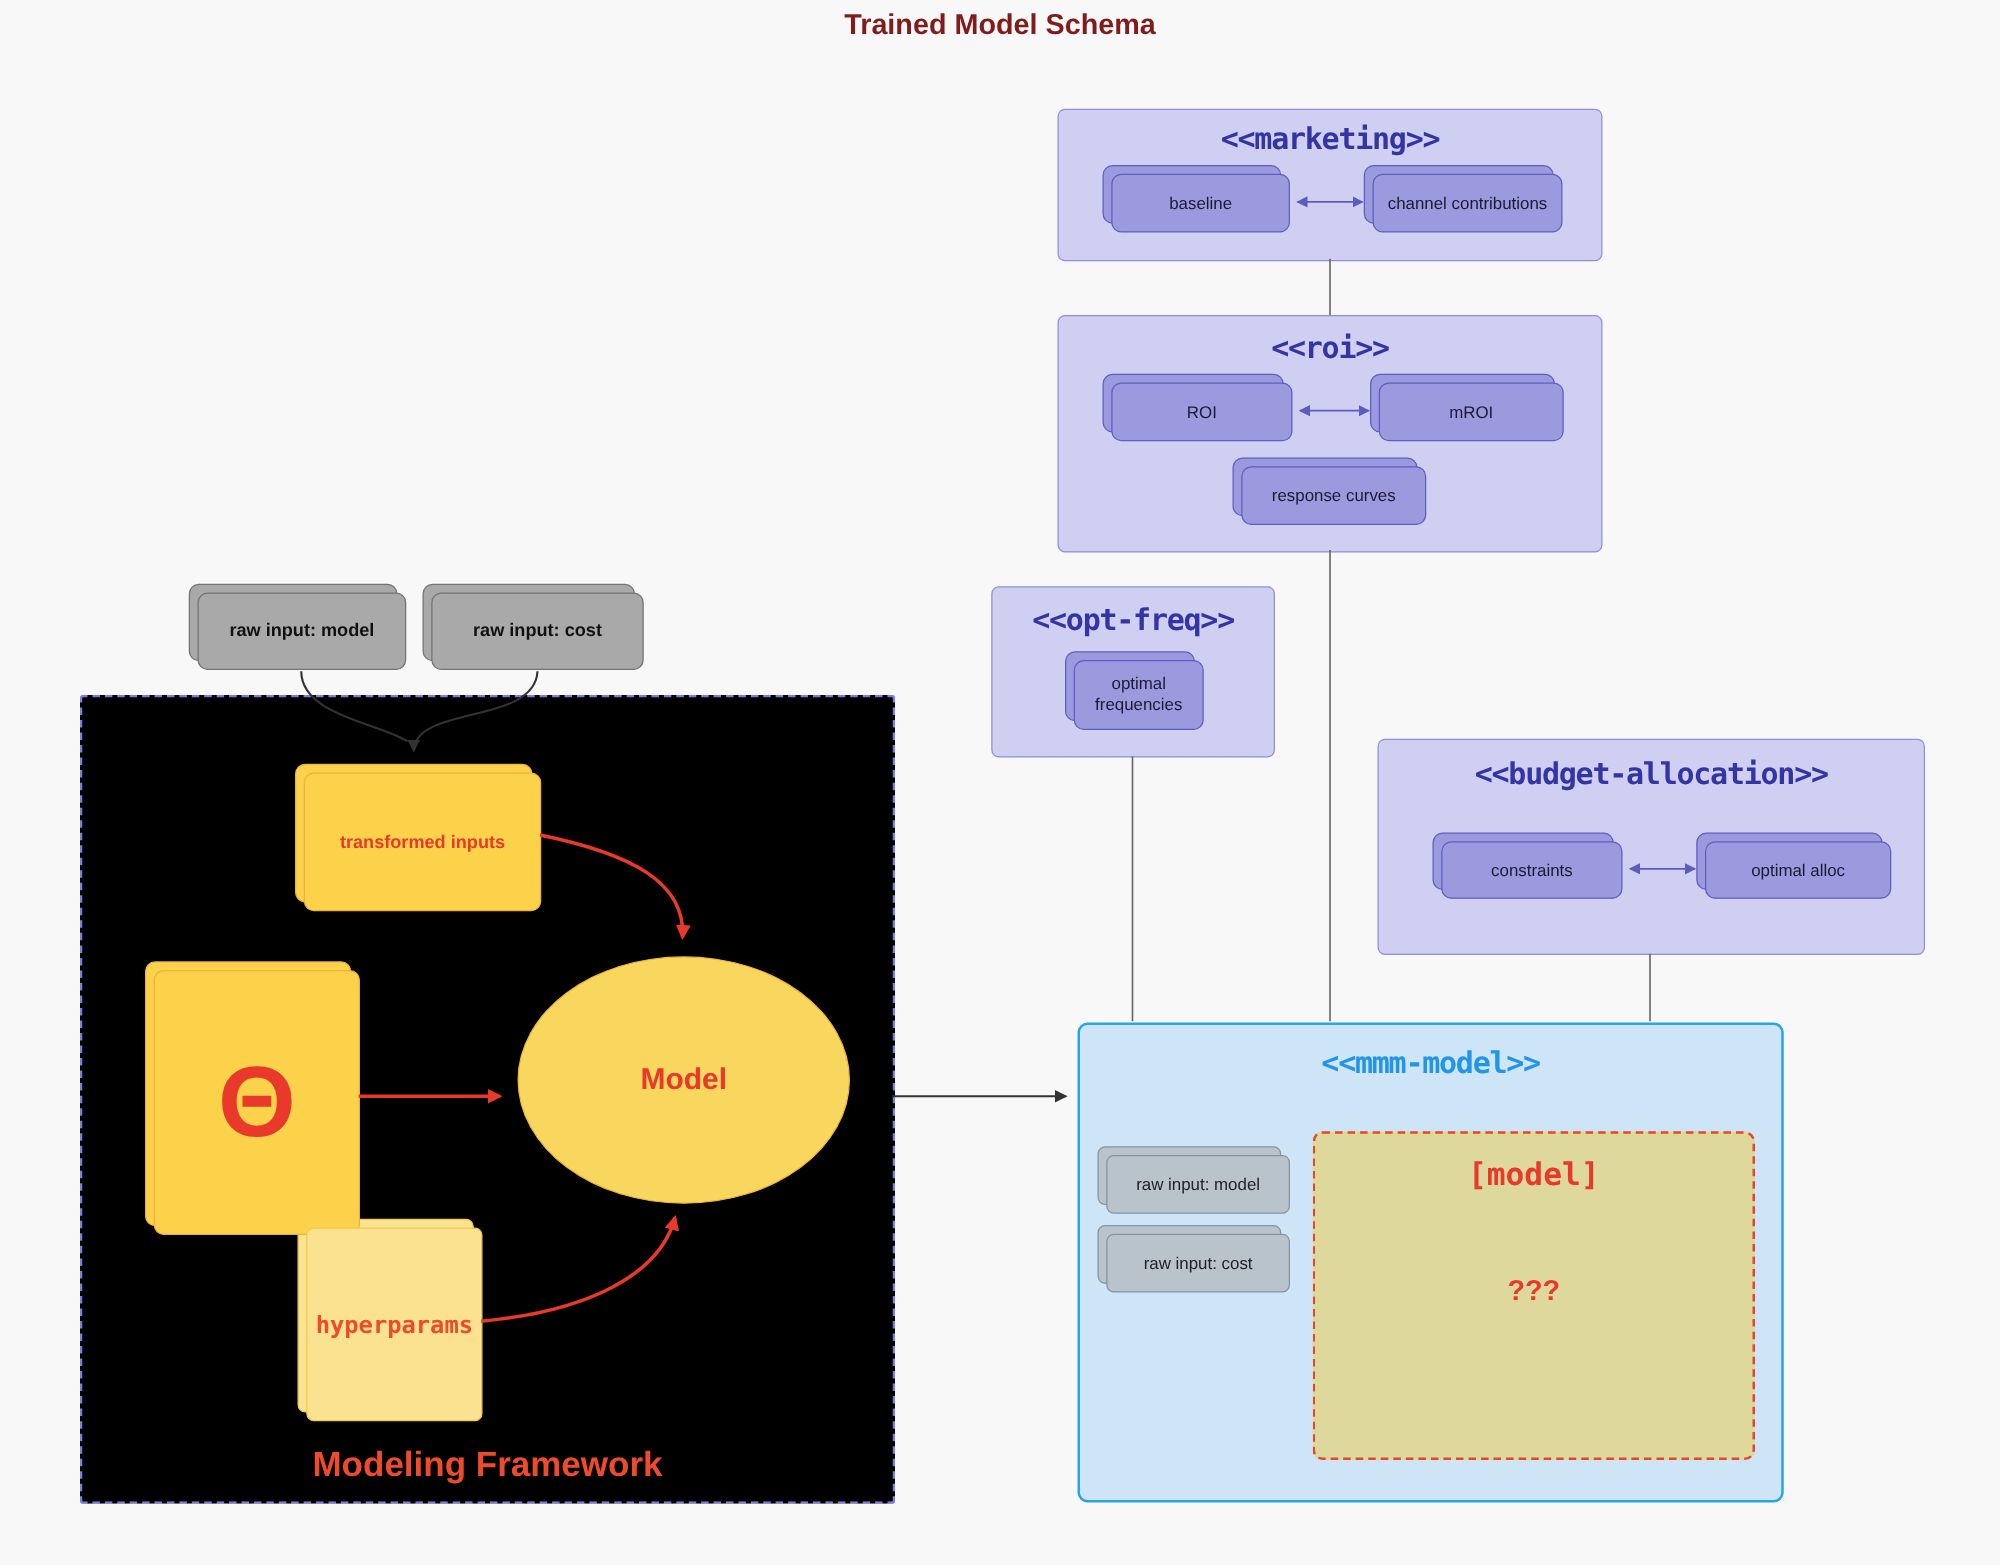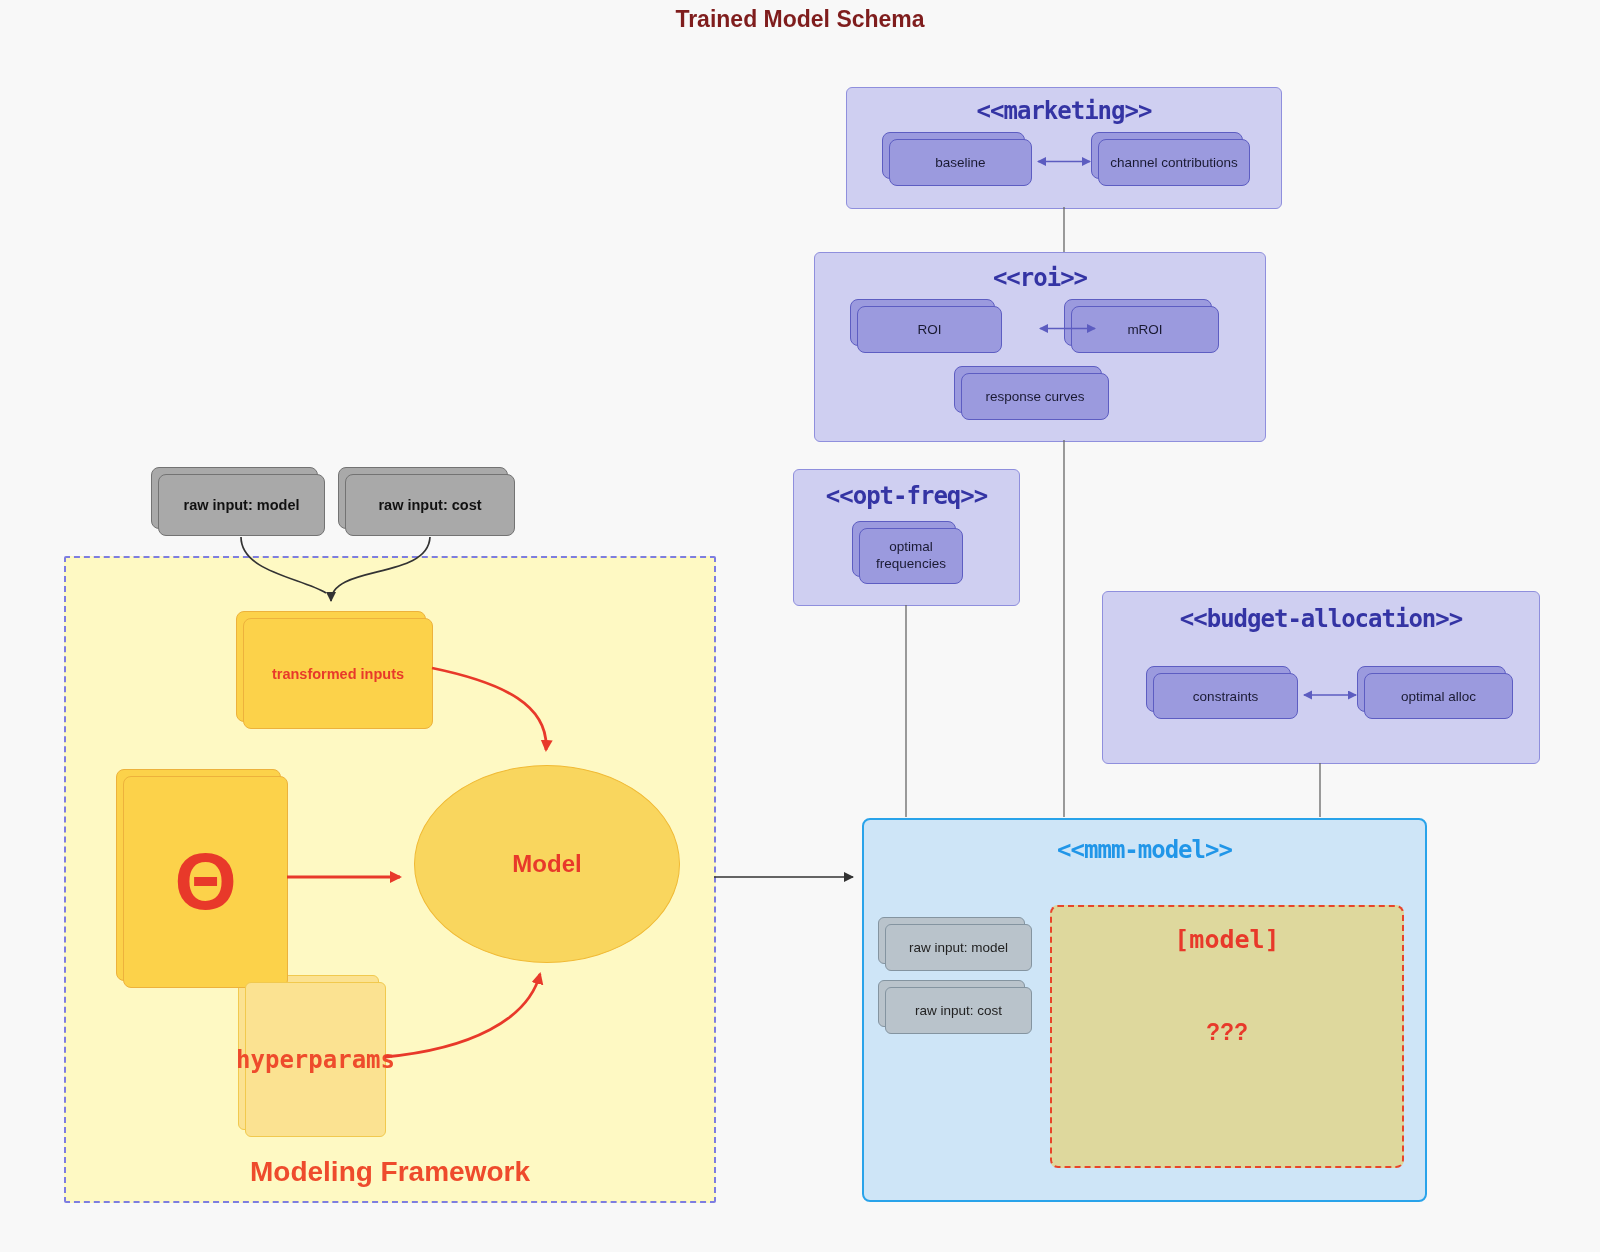--- a/index.html
+++ b/index.html
@@ -15,21 +15,21 @@
   
   .container { position:absolute; z-index:1; border-radius:6px; }
   .container-purple { background:#cfcff1; border:1.5px solid #8f8fdd; }
   .container-label {
     position:absolute; left:0; right:0; text-align:center;
     font-family:"DejaVu Sans Mono", monospace; font-weight:bold;
     font-size:24px; color:#3434a4; letter-spacing:-1px;
   }
   .container-mmm { background:#cee5f7; border:2px solid #29a3ea; border-radius:8px; }
   .container-mmm .container-label { color:#2196e8; }
-  .container-framework { background:#fef9c3; border:2px dashed #7d7de1; border-radius:2px; }
+  .container-framework { background:#000000; border:2px dashed #7d7de1; border-radius:2px; }
   .framework-label {
     position:absolute; left:0; right:0; text-align:center;
     font-size:28px; font-weight:bold; color:#ee4b2c;
   }
   
   .node {
     position:absolute; display:flex; align-items:center; justify-content:center;
     text-align:center; box-sizing:border-box;
   }
   .stacked::before {
@@ -48,21 +48,21 @@
   .node-bluegray {
     background:#b9c3cb; border:1.4px solid #8494a0; border-radius:6px;
     font-size:13.5px; color:#222;
   }
   .node-yellow {
     background:#fcd24a; border:1.6px solid #edb23c; border-radius:8px;
     font-size:14.5px; font-weight:bold; color:#e8392a;
   }
   .node-lightyellow {
     background:#fbe291; border:1.6px solid #f1c94e; border-radius:6px;
-    font-family:"DejaVu Sans Mono", monospace; font-size:24px; font-weight:bold; color:#ee4b2c;
+    font-family:"DejaVu Sans Mono", monospace; font-size:19px; font-weight:bold; color:#ee4b2c;
   }
   .node-ellipse {
     background:#f9d65e; border:1.6px solid #f0ba35; border-radius:50%;
     font-size:24px; font-weight:bold; color:#e8392a;
   }
   .theta-glyph { font-size:80px; font-weight:bold; color:#e8392a; line-height:1; }
   .model-dashed {
     position:absolute; background:#ded89d; border:2.5px dashed #e8442a; border-radius:8px;
   }
   .model-label {
@@ -86,21 +86,21 @@
   <div class="container container-purple" style="left:846px;top:87px;width:434px;height:120px;">
     <div class="container-label" style="top:9px;">&lt;&lt;marketing&gt;&gt;</div>
     <div class="node node-purple stacked" style="left:42px;top:51px;width:143px;height:47px;">
       <span>baseline</span>
     </div>
     <div class="node node-purple stacked" style="left:251px;top:51px;width:152px;height:47px;">
       <span>channel contributions</span>
     </div>
   </div>
 
-  <div class="container container-purple" style="left:814px;top:252px;width:434px;height:188px;padding-left:16px;">
+  <div class="container container-purple" style="left:846px;top:252px;width:434px;height:188px;">
     <div class="container-label" style="top:11px;">&lt;&lt;roi&gt;&gt;</div>
     <div class="node node-purple stacked" style="left:42px;top:53px;width:145px;height:47px;">
       <span>ROI</span>
     </div>
     <div class="node node-purple stacked" style="left:256px;top:53px;width:148px;height:47px;">
       <span>mROI</span>
     </div>
     <div class="node node-purple stacked" style="left:146px;top:120px;width:148px;height:47px;">
       <span>response curves</span>
     </div>

